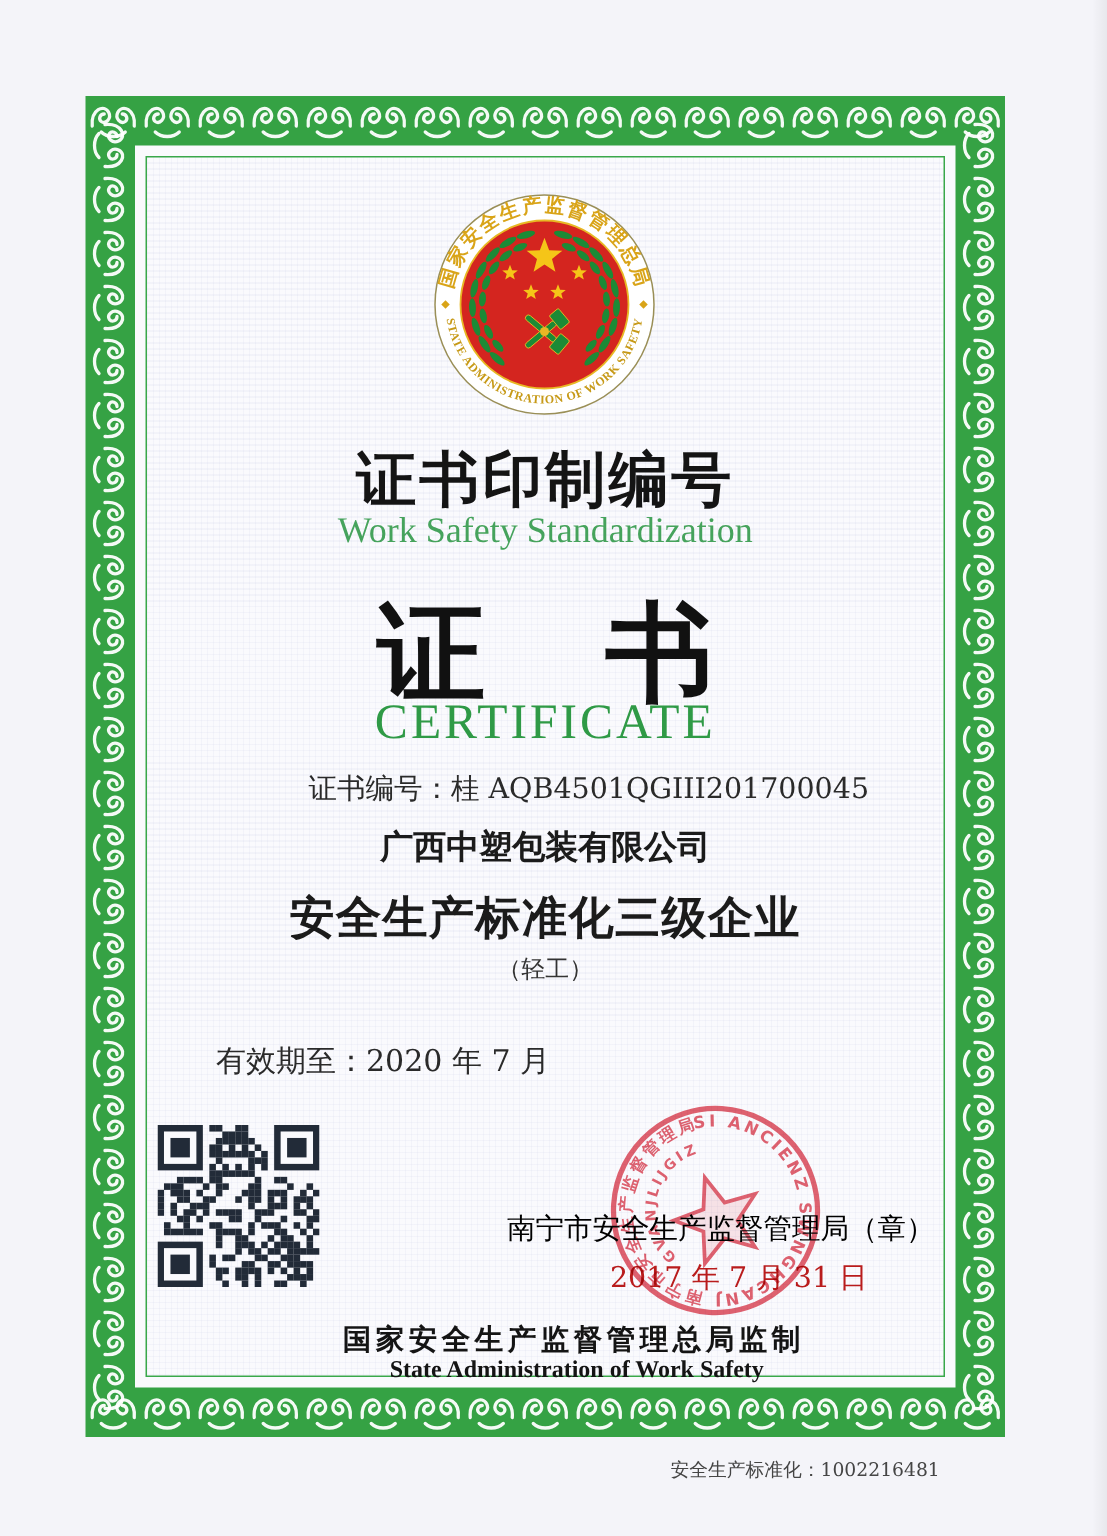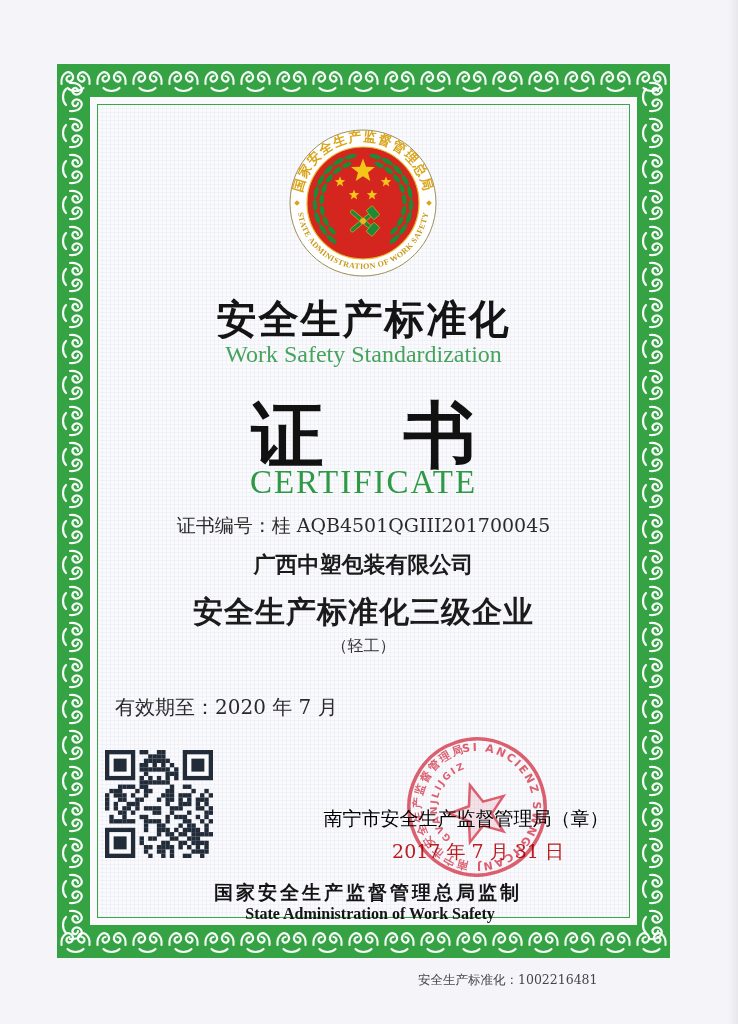--- a/index.html
+++ b/index.html
@@ -13,21 +13,21 @@
   .orn-bottom{left:0;bottom:0;}
   .orn-left{left:0;top:0;}
   .orn-right{right:0;top:0;}
   .inner-white{position:absolute;left:33px;top:33px;right:33px;bottom:33px;background:#fafafd;}
   .content-frame{position:absolute;left:7px;top:7px;right:7px;bottom:7px;border:1px solid #3aa84a;
          background-image:
            repeating-linear-gradient(0deg, rgba(140,150,200,0.07) 0 1px, rgba(0,0,0,0) 1px 4px),
            repeating-linear-gradient(90deg, rgba(140,150,200,0.07) 0 1px, rgba(0,0,0,0) 1px 4px);}
   .abs{position:absolute;}
   .ctr{left:57px;width:613px;text-align:center;}
-  .nowrap{white-space:nowrap;}
+  .nowrap{white-space:nowrap;padding-left:29px;}
   .cjk-serif{font-family:"DejaVu Serif","Liberation Serif",serif;}
   .title-cn{top:292px;font-size:40px;font-weight:bold;letter-spacing:2px;color:#141414;}
   .title-en{top:341px;font-size:24px;color:#46a35c;font-family:"Liberation Serif","DejaVu Serif",serif;}
   .cert-cn{top:388px;font-size:72px;font-weight:bold;letter-spacing:80px;box-sizing:border-box;padding-left:80px;color:#111;}
   .cert-en{top:464px;font-size:33px;letter-spacing:2px;color:#2f9a46;font-family:"Liberation Serif","DejaVu Serif",serif;}
   .cert-no{top:513px;font-size:19px;color:#2a2a2a;}
   .company{top:550px;font-size:22px;font-weight:bold;color:#1b1b1b;}
   .grade{top:592px;font-size:30px;font-weight:bold;color:#1b1b1b;letter-spacing:1px;}
   .industry{top:636px;font-size:16px;color:#333;}
   .valid{left:115px;top:694px;font-size:20px;color:#2a2a2a;text-align:center;}
@@ -205,21 +205,21 @@
           <rect x="9" y="-6" width="8" height="12" rx="1"></rect>
         </g>
       <g transform="rotate(-40)">
           <rect x="-16" y="-2" width="26" height="4" rx="2"></rect>
           <rect x="9" y="-6" width="8" height="12" rx="1"></rect>
         </g>
       <circle cx="0" cy="0" r="3" fill="#e8b824" stroke="none"></circle>
     </g>
   </svg>
 
-  <div class="abs ctr txt title-cn cjk-serif">安全生产标准化</div>
+  <div class="abs ctr txt title-cn cjk-serif">证书印制编号</div>
   <div class="abs ctr txt title-en">Work Safety Standardization</div>
   <div class="abs ctr txt cert-cn cjk-serif nowrap">证书</div>
   <div class="abs ctr txt cert-en">CERTIFICATE</div>
 
   <div class="abs ctr txt cert-no cjk-serif nowrap"><span>证书编号：</span><span>桂 AQB4501QGIII201700045</span></div>
 
   <div class="abs ctr txt company">广西中塑包装有限公司</div>
   <div class="abs ctr txt grade">安全生产标准化三级企业</div>
   <div class="abs ctr txt industry">（轻工）</div>
 

